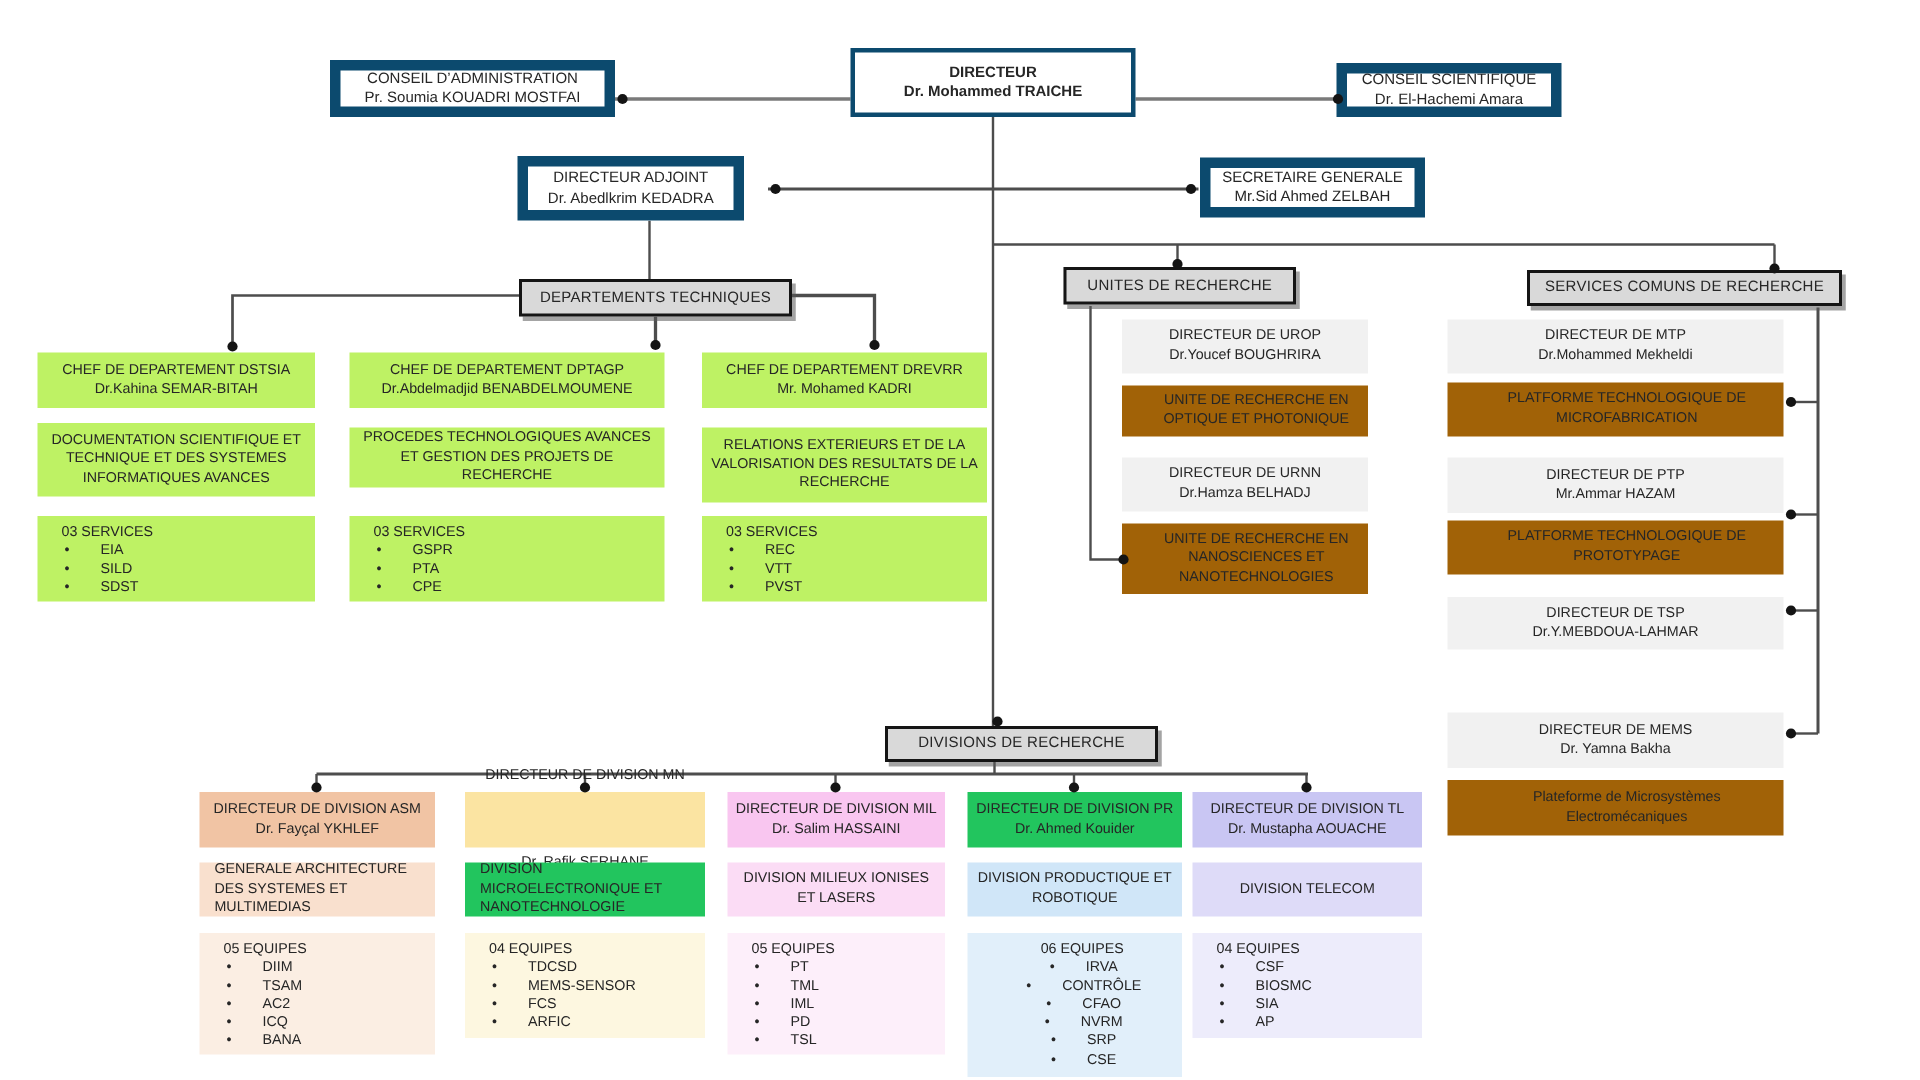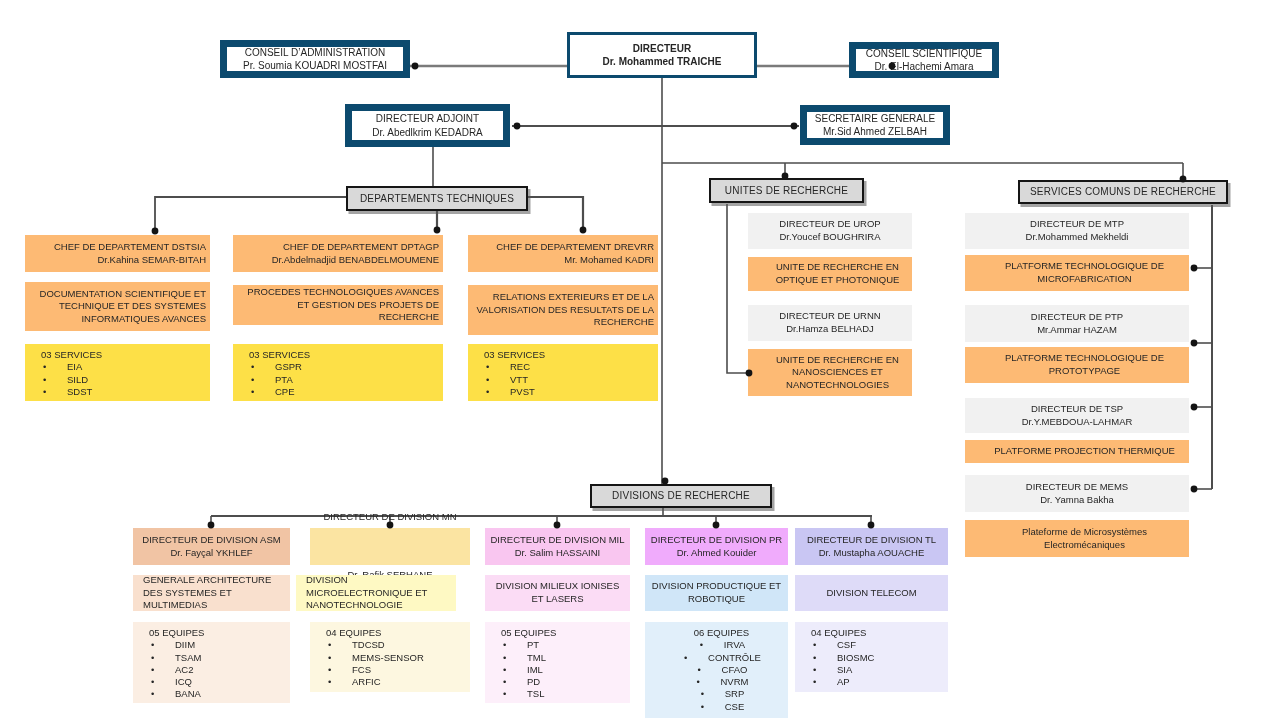--- a/index.html
+++ b/index.html
@@ -15,23 +15,23 @@
   .b-white{background:#fff;border:7px solid #0c4a6e;}
   .b-dir{border-width:3px;font-weight:bold;font-size:11px;}
   .b-dir .t1,.b-dir .t2{font-weight:bold;}
   .t1,.t2{width:100%;}
   .hdr{
     background:#d9d9d9;border:2px solid #151515;box-shadow:2.5px 3px 0 rgba(90,90,90,.55);
     font-size:10px;letter-spacing:.2px;
   }
   .b-top{font-size:10px;}
   .b-light{background:#f1f1f1;}
-  .b-mid{background:#fdba74;padding-left:19px;}
-  .b-dep{background:#fdba74;text-align:right;}
-  .b-serv{background:#fde047;}
+  .b-mid{background:#a16207;padding-left:19px;}
+  .b-dep{background:#bef264;}
+  .b-serv{background:#bef264;}
   .list{justify-content:flex-start;align-items:stretch;text-align:left;padding:5px 6px;line-height:12.3px;}
   .list-h{padding-left:10px;}
   .li{display:flex;padding-left:12px;}
   .li::before{content:"\2022";display:inline-block;width:24px;flex:0 0 24px;}
   .ta-left{align-items:flex-start;text-align:left;padding-left:10px;}
 </style>
 </head>
 <body>
 
 <div class="canvas">
@@ -67,26 +67,26 @@
   <div class="box b-white b-top" style="left:220px;top:40px;width:190px;height:38px">
     <div class="t1">CONSEIL D’ADMINISTRATION</div>
     <div class="t2">Pr. Soumia KOUADRI MOSTFAI</div>
   </div>
 
   <div class="box b-white b-top b-dir" style="left:567px;top:32px;width:190px;height:46px">
     <div class="t1">DIRECTEUR</div>
     <div class="t2">Dr. Mohammed TRAICHE</div>
   </div>
 
-  <div class="box b-white b-top" style="left:849px;top:42px;width:150px;height:36px">
+  <div class="box b-white b-top" style="left:891px;top:42px;width:150px;height:36px">
     <div class="t1">CONSEIL SCIENTIFIQUE</div>
     <div class="t2">Dr. El-Hachemi Amara</div>
   </div>
 
-  <div class="box b-white b-top" style="left:345px;top:104px;width:165px;height:43px">
+  <div class="box b-white b-top" style="left:345px;top:104px;width:151px;height:43px">
     <div class="t1">DIRECTEUR ADJOINT</div>
     <div class="t2">Dr. Abedlkrim KEDADRA</div>
   </div>
 
   <div class="box b-white b-top" style="left:800px;top:105px;width:150px;height:40px">
     <div class="t1">SECRETAIRE GENERALE</div>
     <div class="t2">Mr.Sid Ahmed ZELBAH</div>
   </div>
 
   <div class="box hdr" style="left:346px;top:186px;width:182px;height:25px">
@@ -188,23 +188,20 @@
     <div class="t1">DIRECTEUR DE PTP</div>
     <div class="t2">Mr.Ammar HAZAM</div>
   </div>
   <div class="box b-mid" style="left:965px;top:347px;width:224px;height:36px">
     <div>PLATFORME TECHNOLOGIQUE DE PROTOTYPAGE</div>
   </div>
   <div class="box b-light" style="left:965px;top:398px;width:224px;height:35px">
     <div class="t1">DIRECTEUR DE TSP</div>
     <div class="t2">Dr.Y.MEBDOUA-LAHMAR</div>
   </div>
-  <div class="box b-mid" style="left:965px;top:440px;width:224px;height:23px">
-    <div>PLATFORME PROJECTION THERMIQUE</div>
-  </div>
   <div class="box b-light" style="left:965px;top:475px;width:224px;height:37px">
     <div class="t1">DIRECTEUR DE MEMS</div>
     <div class="t2">Dr. Yamna Bakha</div>
   </div>
   <div class="box b-mid" style="left:965px;top:520px;width:224px;height:37px">
     <div>Plateforme de Microsystèmes Electromécaniques</div>
   </div>
 
   <div class="box" style="left: 133px; top: 528px; width: 157px; height: 37px; background-color: rgb(241, 196, 164);">
     <div class="t1">DIRECTEUR DE DIVISION ASM</div>
@@ -229,21 +226,21 @@
       </div>
     <div class="li">
         <span>BANA</span>
       </div>
   </div>
 
   <div class="box" style="left: 310px; top: 528px; width: 160px; height: 37px; background-color: rgb(251, 228, 162); gap: 45px;">
     <div class="t1">DIRECTEUR DE DIVISION MN</div>
     <div class="t2">Dr. Rafik SERHANE</div>
   </div>
-  <div class="box ta-left" style="left: 296px; top: 575px; width: 160px; height: 36px; background-color: #fef9c3; align-items: center;">
+  <div class="box ta-left" style="left: 310px; top: 575px; width: 160px; height: 36px; background-color: #22c55e; align-items: center;">
     <div>DIVISION MICROELECTRONIQUE ET NANOTECHNOLOGIE</div>
   </div>
   <div class="box list" style="left: 310px; top: 622px; width: 160px; height: 70px; background-color: rgb(253, 247, 224);">
     <div class="list-h">04 EQUIPES</div>
     <div class="li">
         <span>TDCSD</span>
       </div>
     <div class="li">
         <span>MEMS-SENSOR</span>
       </div>
@@ -274,21 +271,21 @@
         <span>IML</span>
       </div>
     <div class="li">
         <span>PD</span>
       </div>
     <div class="li">
         <span>TSL</span>
       </div>
   </div>
 
-  <div class="box" style="left: 645px; top: 528px; width: 143px; height: 37px; background-color: #f0abfc; text-align: center;">
+  <div class="box" style="left: 645px; top: 528px; width: 143px; height: 37px; background-color: #22c55e; text-align: center;">
     <div class="t1">DIRECTEUR DE DIVISION PR</div>
     <div class="t2">Dr. Ahmed Kouider</div>
   </div>
   <div class="box" style="left: 645px; top: 575px; width: 143px; height: 36px; background-color: rgb(208, 230, 248);">
     <div>DIVISION PRODUCTIQUE ET ROBOTIQUE</div>
   </div>
   <div class="box list" style="left: 645px; top: 622px; width: 143px; height: 96px; background-color: rgb(225, 239, 250); align-items: center;">
     <div class="list-h">06 EQUIPES</div>
     <div class="li">
         <span>IRVA</span>

